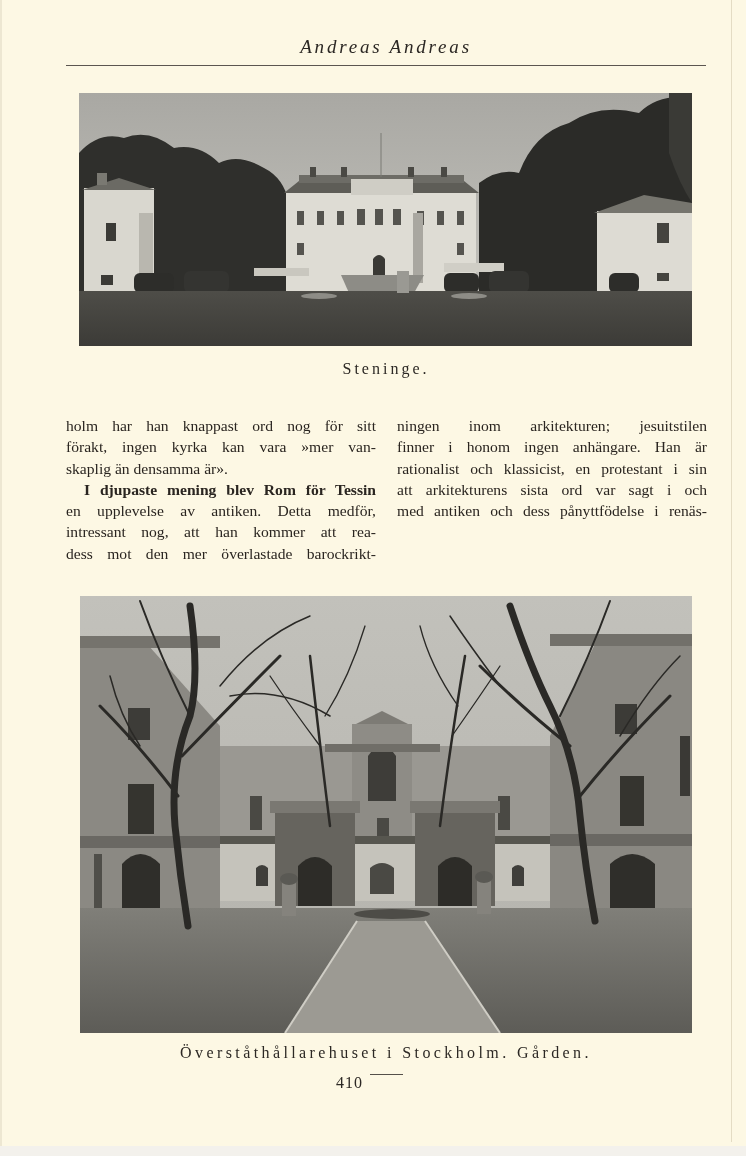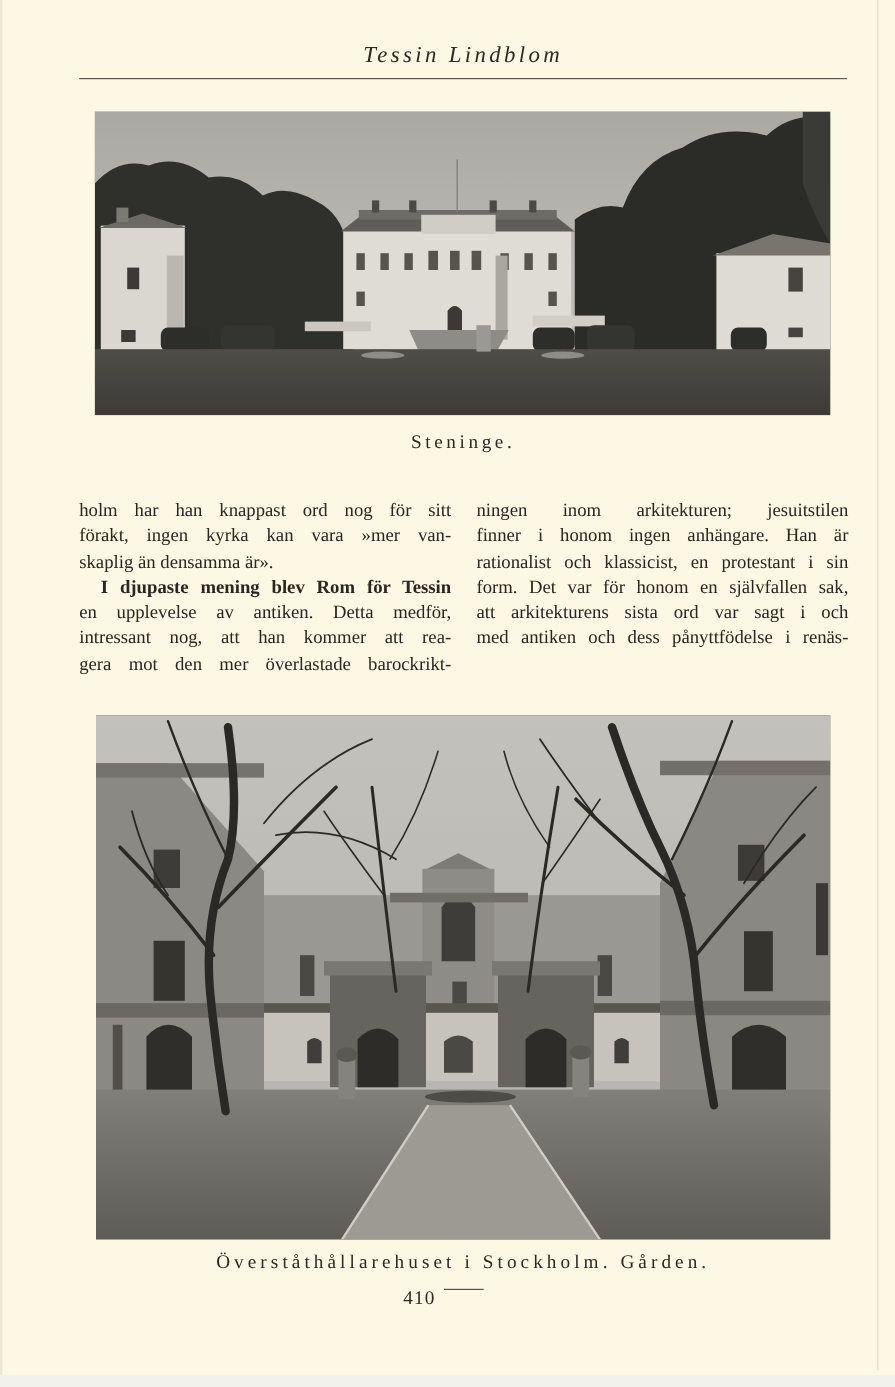--- a/index.html
+++ b/index.html
@@ -69,21 +69,21 @@
     .col .line.last { text-align-last: left; }
     .col .line.indent { padding-left: 18px; font-weight: bold; }
   </style>
 </head>
 <body>
 
 <div class="page-edge-left"></div>
 <div class="page-edge-right"></div>
 <div class="page-edge-bottom"></div>
 
-<div class="running-head">Tessin Lindblom</div>
+<div class="running-head">Andreas Andreas</div>
 <div class="head-rule"></div>
 
 <div class="photo" id="photo-steninge" title="Photograph of Steninge manor: a pale three-storey main building with chimneys and central arched doorway, flanked by dark trees and two smaller wing pavilions, lawn in the foreground.">
   <svg viewBox="0 0 613 253" preserveAspectRatio="none">
     <defs>
       <linearGradient id="sky1" x1="0" y1="0" x2="0" y2="1">
         <stop offset="0" stop-color="#a9a8a3"></stop>
         <stop offset="1" stop-color="#c9c8c2"></stop>
       </linearGradient>
       <linearGradient id="lawn1" x1="0" y1="0" x2="0" y2="1">
@@ -155,27 +155,26 @@
 </div>
 <div class="caption" id="caption-steninge">Steninge.</div>
 
 <div class="col" id="col-left">
   <span class="line">holm har han knappast ord nog för sitt</span>
   <span class="line">förakt, ingen kyrka kan vara »mer van-</span>
   <span class="line last">skaplig än densamma är».</span>
   <span class="line indent">I djupaste mening blev Rom för Tessin</span>
   <span class="line">en upplevelse av antiken. Detta medför,</span>
   <span class="line">intressant nog, att han kommer att rea-</span>
-  <span class="line">gera mot den mer överlastade barockrikt-</span>
+  <span class="line">dess mot den mer överlastade barockrikt-</span>
 </div>
 <div class="col" id="col-right">
   <span class="line">ningen inom arkitekturen; jesuitstilen</span>
   <span class="line">finner i honom ingen anhängare. Han är</span>
   <span class="line">rationalist och klassicist, en protestant i sin</span>
-  <span class="line">form. Det var för honom en självfallen sak,</span>
   <span class="line">att arkitekturens sista ord var sagt i och</span>
   <span class="line">med antiken och dess pånyttfödelse i renäs-</span>
 </div>
 
 <div class="photo" id="photo-courtyard" title="Photograph of the courtyard of Överståthållarehuset in Stockholm: baroque facades with balustraded arcades, bare trees, urns on pedestals, a central fountain basin and a paved path leading toward the building.">
   <svg viewBox="0 0 612 437" preserveAspectRatio="none">
     <defs>
       <linearGradient id="sky2" x1="0" y1="0" x2="0" y2="1">
         <stop offset="0" stop-color="#c2c1bb"></stop>
         <stop offset="1" stop-color="#b3b2ac"></stop>

